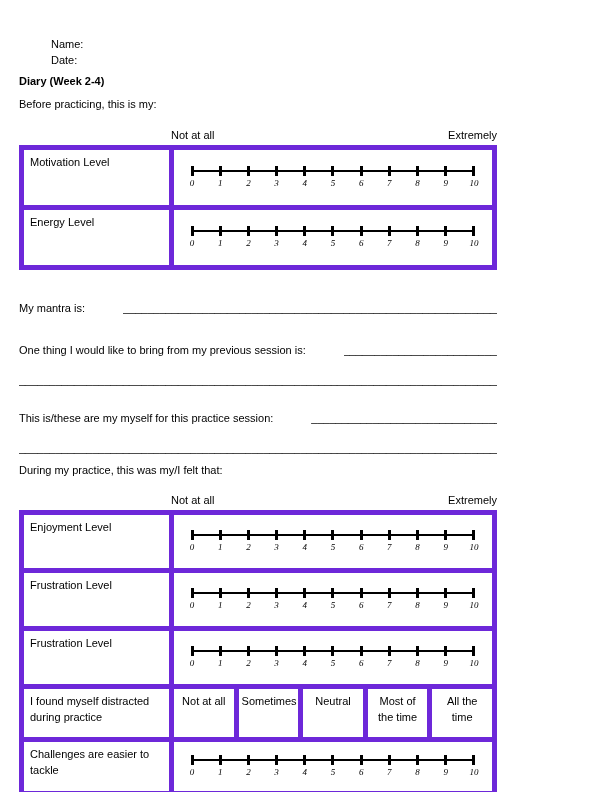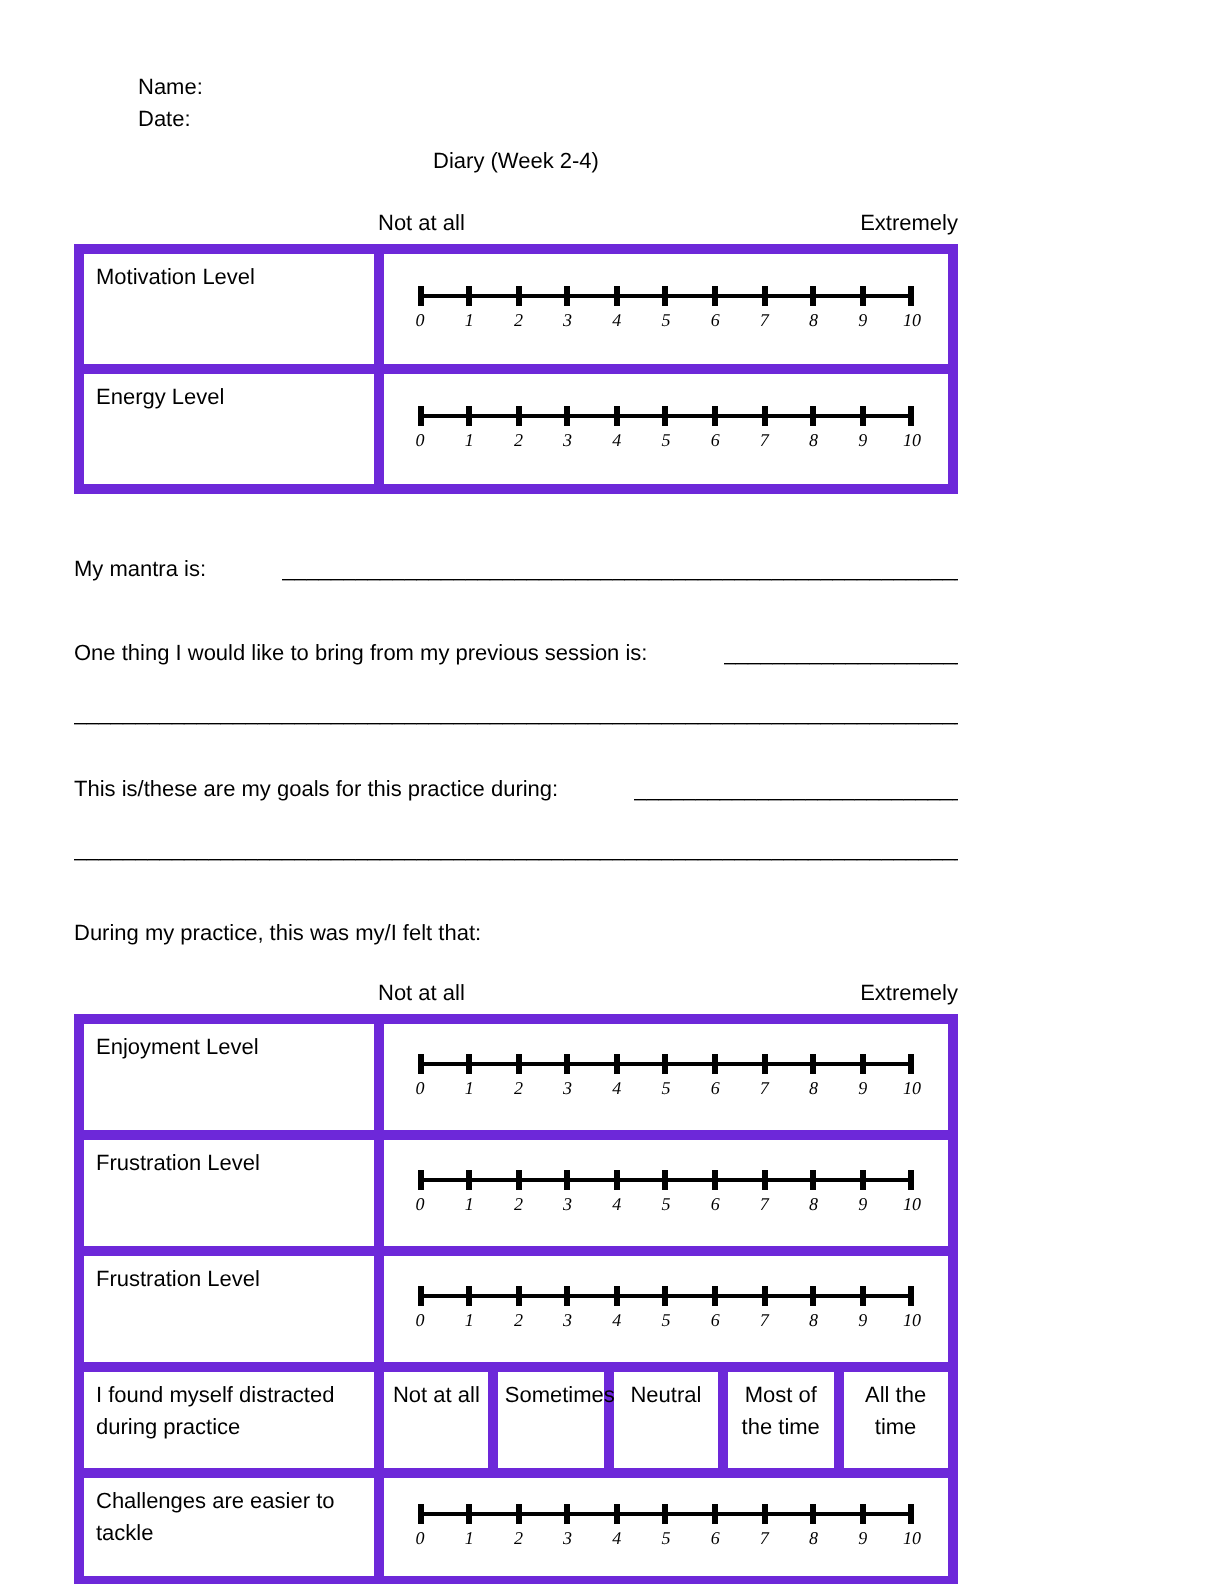--- a/index.html
+++ b/index.html
@@ -1,29 +1,29 @@
 <!DOCTYPE html>
 <html><head>
 <meta charset="utf-8">
 <style>
   html,body { margin:0; padding:0; background:#fff; }
   .page {
     width:516px; height:792px;
     box-sizing:border-box;
-    padding:36px 37px;
+    padding:36px 19px;
     position:relative;
     background:#fff;
     color:#000;
     font-family:"Liberation Sans", sans-serif;
     font-size:11px;
     line-height:16px;
     overflow:hidden;
   }
   .name-block { margin-left:32px; }
-  .title { text-align:center; font-weight:normal; margin-top:5px; }
+  .title { text-align:left; font-weight:bold; margin-top:5px; }
   .heading { margin-top:7px; }
   .scale-header {
     margin-left:152px;
     margin-top:15px;
     margin-bottom:2px;
     display:flex;
     justify-content:space-between;
   }
   table.rating-table {
     border-collapse:collapse;
@@ -60,35 +60,36 @@
   }
   
   .field-line { display:flex; white-space:nowrap; overflow:hidden;gap:36px; }
   .field-line .lbl { flex:none; padding-right:2px; }
   .field-line .line { flex:1 1 auto; overflow:hidden; }
   .full-line { white-space:nowrap; overflow:hidden; }
   .mt-mantra { margin-top:30px; }
   .mt-bring  { margin-top:26px; }
   .mt-cont   { margin-top:14px; }
   .mt-goals  { margin-top:22px; }
-  .mt-during { margin-top:26px; }
+  .mt-during { margin-top:6px; }
   .mt-hdr2   { margin-top:14px; }
 </style>
 </head>
 <body>
 
 <div class="page">
 
   <div class="name-block">
     <div>Name:</div>
     <div>Date:</div>
   </div>
 
   <div class="title">Diary (Week 2-4)</div>
 
+  <div class="heading">Before practicing, this is my:</div>
 
   <div class="scale-header">
     <span>Not at all</span>
     <span>Extremely</span>
   </div>
 
   <table class="rating-table">
     <colgroup>
         <col style="width:150px">
         <col>
@@ -204,21 +205,21 @@
     <span class="line">__________________________________________________________________________________________</span>
   </div>
 
   <div class="field-line mt-bring">
     <span class="lbl">One thing I would like to bring from my previous session is:</span>
     <span class="line">__________________________________________________________________________________________</span>
   </div>
   <div class="full-line mt-cont">______________________________________________________________________________________________________</div>
 
   <div class="field-line mt-goals">
-    <span class="lbl">This is/these are my goals for this practice during:</span>
+    <span class="lbl">This is/these are my myself for this practice session:</span>
     <span class="line">__________________________________________________________________________________________</span>
   </div>
   <div class="full-line mt-cont">______________________________________________________________________________________________________</div>
 
   <div class="heading mt-during">During my practice, this was my/I felt that:</div>
 
   <div class="scale-header mt-hdr2">
     <span>Not at all</span>
     <span>Extremely</span>
   </div>

